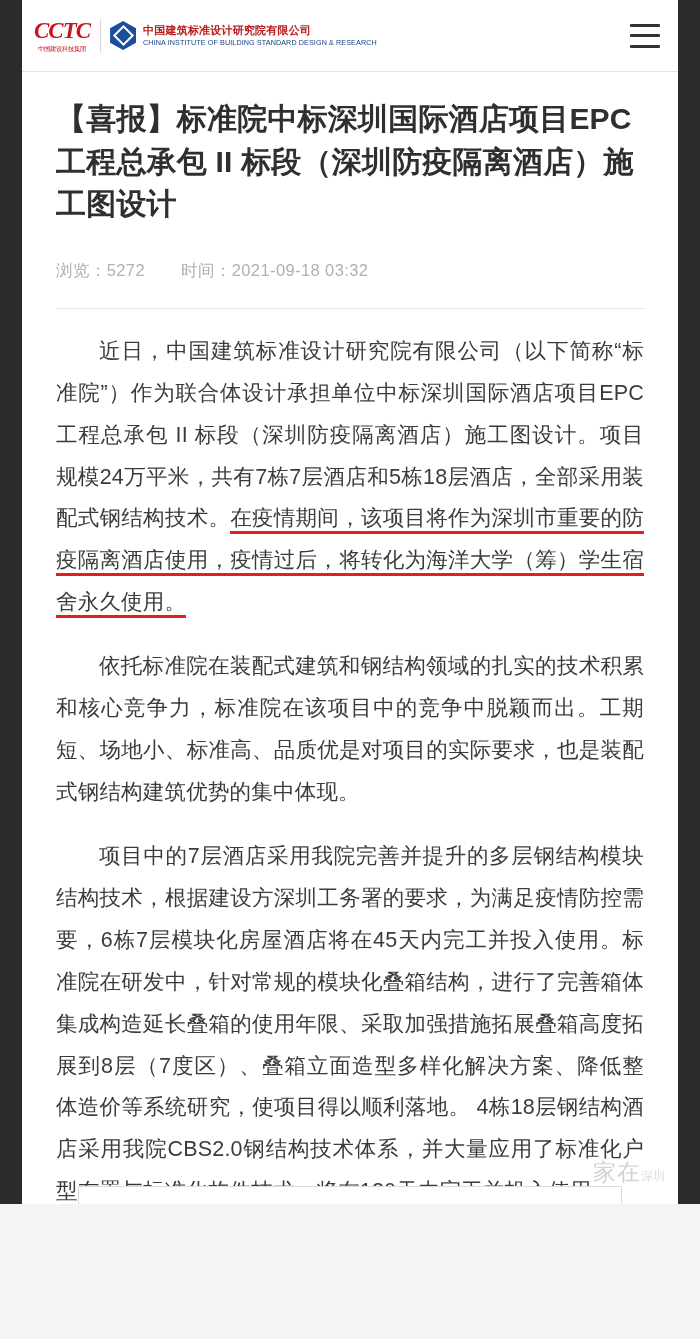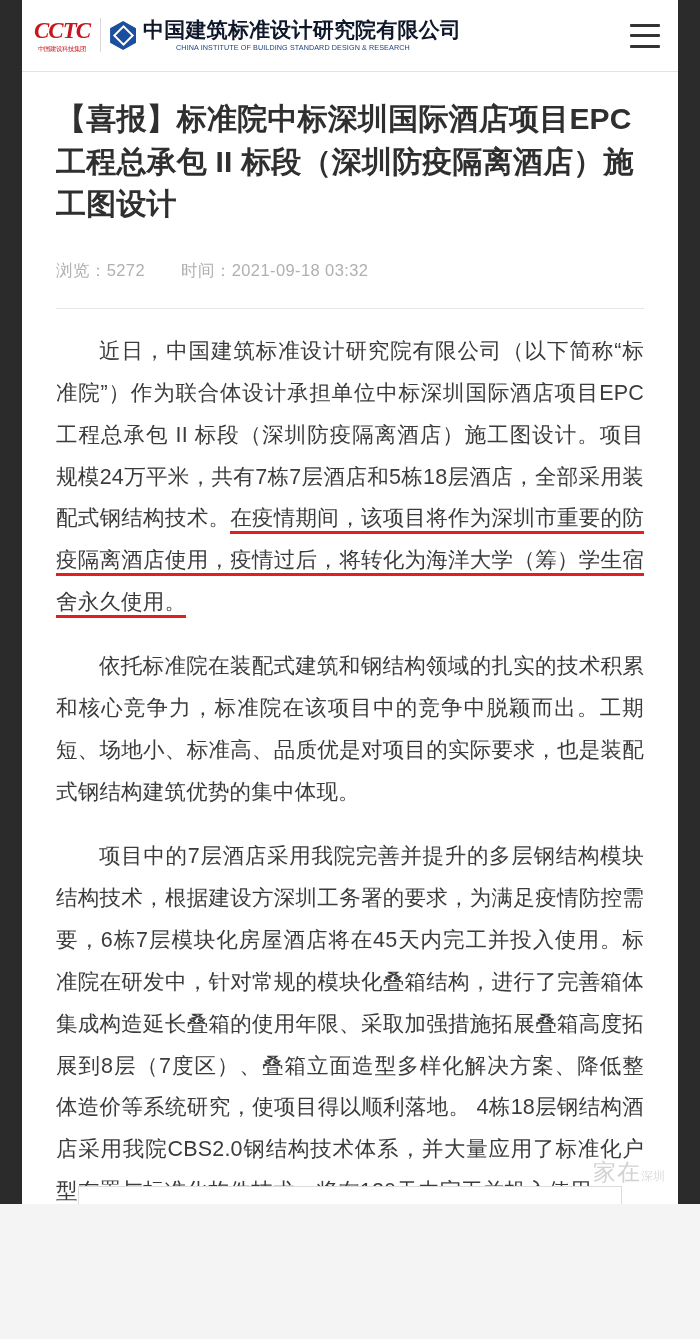--- a/index.html
+++ b/index.html
@@ -107,33 +107,32 @@
     height: 11px;
     border: 2px solid #ffffff;
     transform: rotate(45deg);
   }
   .logo-text {
     display: flex;
     flex-direction: column;
     line-height: 1.15;
   }
   .logo-text .cn {
-    font-size: 21px;
-    color: #0f172a;
+    font-size: 11px;
+    color: #b91c1c;
     font-weight: bold;
     letter-spacing: 0.2px;
     white-space: nowrap;
   }
   .logo-text .en {
     font-size: 7.2px;
     color: #16417e;
     letter-spacing: 0.1px;
     white-space: nowrap;
     margin-top: 2px;
-    margin-left: 33px;
   }
   .menu-btn {
     margin-left: auto;
     width: 30px;
     height: 24px;
     display: flex;
     flex-direction: column;
     justify-content: space-between;
     cursor: pointer;
   }

